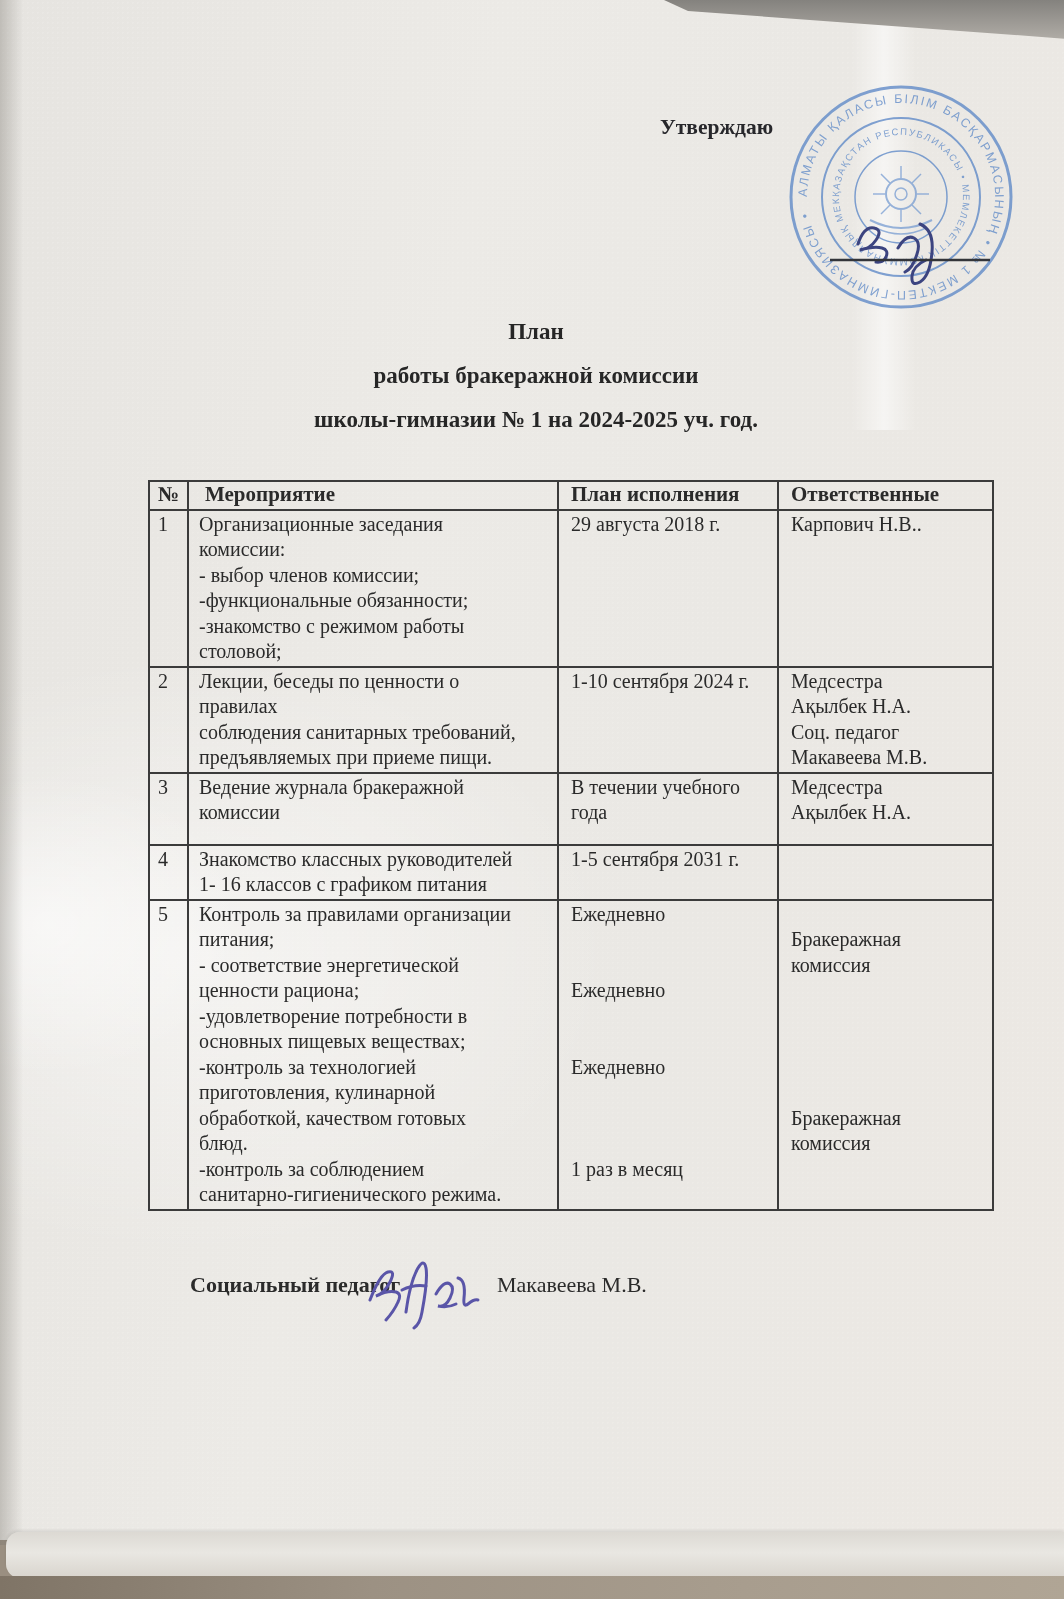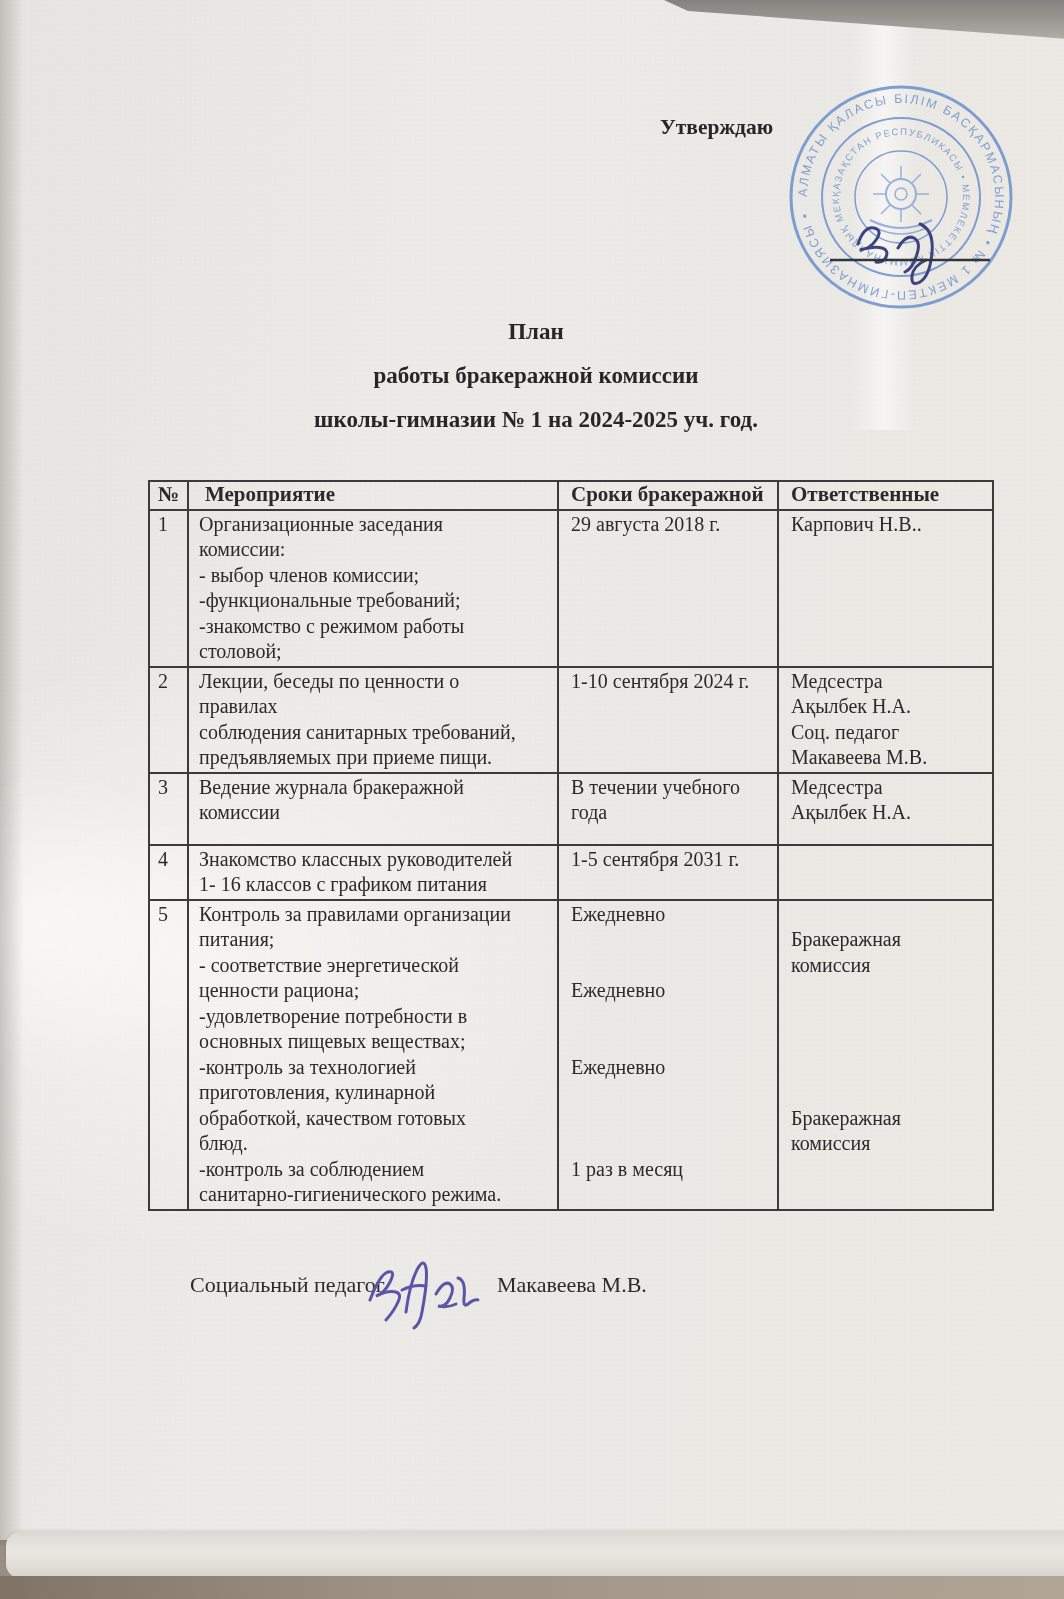--- a/index.html
+++ b/index.html
@@ -85,21 +85,21 @@
   .doc-table th:first-child, .doc-table td:first-child { padding-left: 8px; }
   .doc-table th:nth-child(3), .doc-table td:nth-child(3),
   .doc-table th:nth-child(4), .doc-table td:nth-child(4) { padding-left: 12px; }
   .row-0 td { height: 150px; }
   .row-1 td { height: 100px; }
   .row-2 td { height: 68px; }
   .row-3 td { height: 51px; }
   .row-4 td { height: 306px; }
 
   
-  .footer-role { position: absolute; left: 190px; top: 1272px; font-size: 22px; color: #2b2b2b; }
+  .footer-role { position: absolute; left: 190px; top: 1272px; font-size: 22px; color: #2b2b2b; font-weight: bold; }
   .footer-name { position: absolute; left: 497px; top: 1272px; font-size: 22px; color: #2b2b2b; }
   .footer-signature { position: absolute; left: 362px; top: 1238px; width: 120px; height: 100px; }
 </style>
 </head>
 <body>
 
 <div id="photo">
   <div id="paper">
     <div class="paper-texture"></div>
     <div class="glare-vertical"></div>
@@ -169,31 +169,31 @@
       <colgroup>
         <col style="width:39px">
           <col style="width:370px">
           <col style="width:220px">
           <col style="width:215px">
       </colgroup>
       <thead>
         <tr>
           <th>№</th>
           <th>Мероприятие</th>
-          <th>Сроки бракеражной</th>
+          <th>План исполнения</th>
           <th>Ответственные</th>
         </tr>
       </thead>
       <tbody>
           <tr class="row-0">
             <td>1</td>
             <td>Организационные заседания
 комиссии:
 - выбор членов комиссии;
--функциональные требований;
+-функциональные обязанности;
 -знакомство с режимом работы
 столовой;</td>
             <td>29 августа 2018 г.</td>
             <td>Карпович Н.В..</td>
           </tr>
           <tr class="row-1">
             <td>2</td>
             <td>Лекции, беседы по ценности о
 правилах
 соблюдения санитарных требований,

